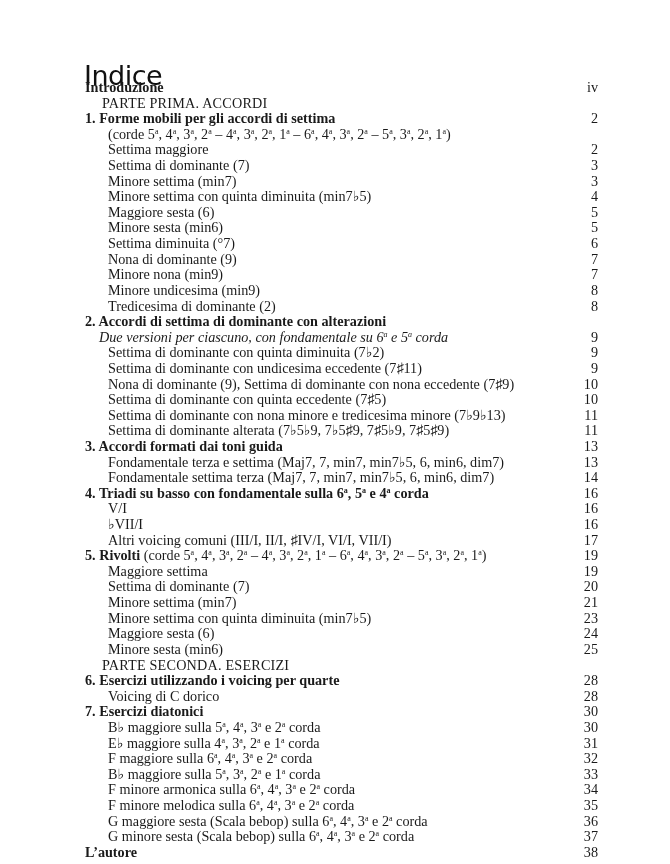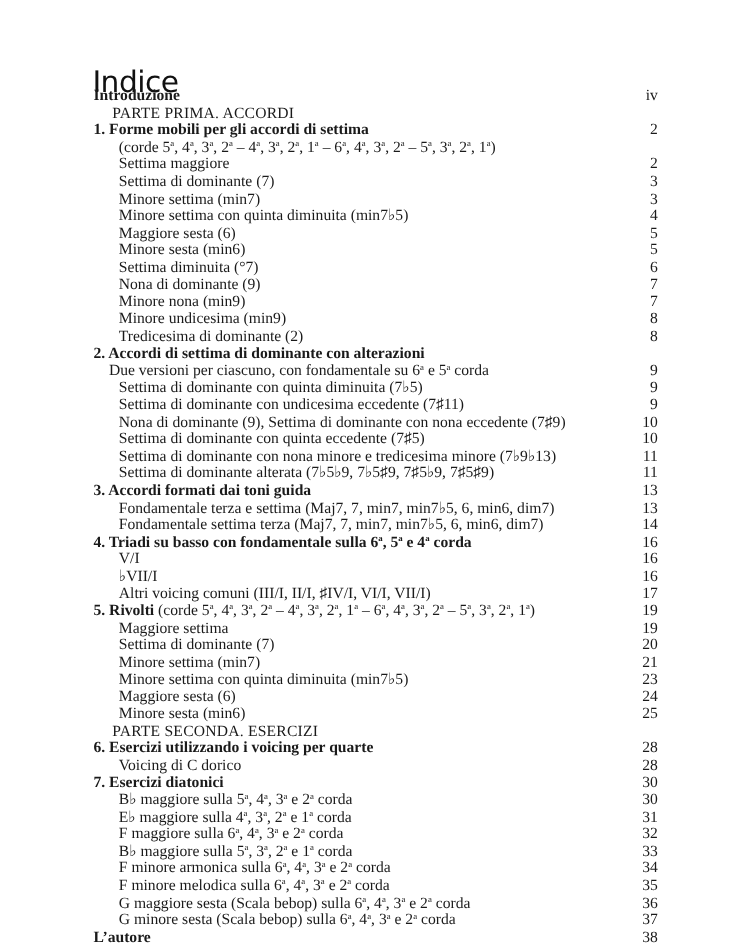--- a/index.html
+++ b/index.html
@@ -15,21 +15,21 @@
     }
     .row {
       display: flex; justify-content: space-between; align-items: flex-end;
       height: 15.62px; line-height: 15.62px; white-space: nowrap;
     }
     .row .label { overflow: visible; }
     .row .page { text-align: right; min-width: 24px; }
     .lvl0 .label { font-weight: bold; }
     .part .label { font-weight: normal; letter-spacing: 0.2px; margin-left: 17px; }
     .lvl1 .label { padding-left: 23px; }
-    .note .label { padding-left: 14px; }
+    .note .label { padding-left: 14px; font-style: italic; }
     .sup { font-size: 8px; vertical-align: 5px; line-height: 0; }
     .lvl0 .rest { font-weight: normal; }
   </style>
 </head>
 <body>
 
 <h1 class="title">Indice</h1>
 
 <div class="toc" id="toc">
     <div class="row lvl0">
@@ -94,21 +94,21 @@
     </div>
     <div class="row lvl0">
       <span class="label">2. Accordi di settima di dominante con alterazioni</span>
       <span class="page"></span>
     </div>
     <div class="row note">
       <span class="label">Due versioni per ciascuno, con fondamentale su 6<span class="sup">a</span> e 5<span class="sup">a</span> corda</span>
       <span class="page">9</span>
     </div>
     <div class="row lvl1">
-      <span class="label">Settima di dominante con quinta diminuita (7♭5)</span>
+      <span class="label">Settima di dominante con quinta diminuita (7♭2)</span>
       <span class="page">9</span>
     </div>
     <div class="row lvl1">
       <span class="label">Settima di dominante con undicesima eccedente (7♯11)</span>
       <span class="page">9</span>
     </div>
     <div class="row lvl1">
       <span class="label">Nona di dominante (9), Settima di dominante con nona eccedente (7♯9)</span>
       <span class="page">10</span>
     </div>

